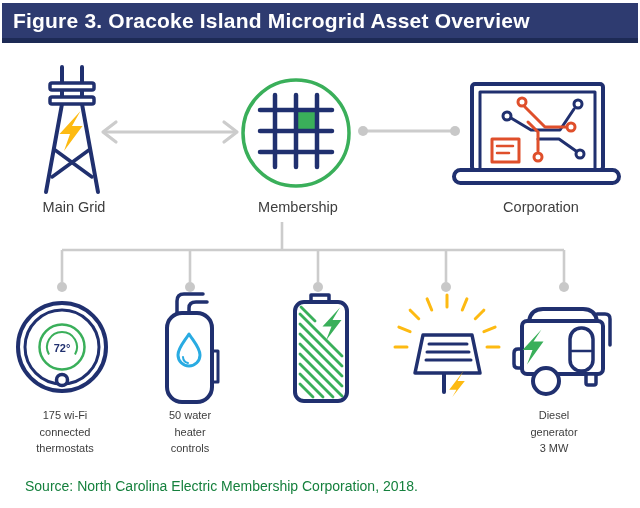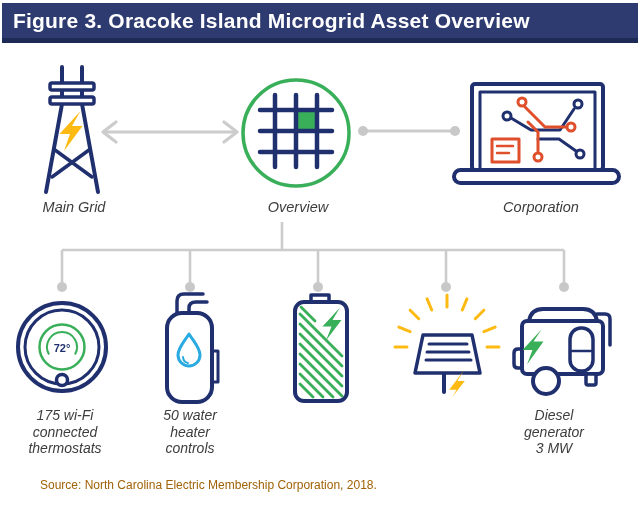--- a/index.html
+++ b/index.html
@@ -13,26 +13,26 @@
     display:flex;align-items:center;padding-left:11px;box-sizing:border-box;
   }
   .titlebar h1{
     margin:0;color:#ffffff;font-size:21px;font-weight:bold;letter-spacing:.2px;
     white-space:nowrap;
   }
   .canvas{position:absolute;inset:0;}
   svg{position:absolute;left:0;top:0;}
   .nlabel{
     position:absolute;transform:translateX(-50%);text-align:center;
-    color:#3d3d3d;white-space:pre-line;font-style:italic;
+    color:#3d3d3d;white-space:pre-line;
   }
   .toplabel{font-size:14.5px;top:199px;}
-  .alabel{font-size:14px;line-height:16.5px;top:407px;width:120px;}
+  .alabel{font-size:11px;line-height:16.5px;top:407px;width:120px;}
   .source{
-    position:absolute;left:25px;top:478px;font-size:12px;color:#a16207;margin-left:15px;
+    position:absolute;left:25px;top:478px;font-size:14px;color:#15803d;
   }
 </style>
 </head>
 <body>
 
 <div class="figure">
 
   <header class="titlebar">
     <h1>Figure 3. Oracoke Island Microgrid Asset Overview</h1>
   </header>
@@ -181,21 +181,21 @@
         <rect x="522" y="321" width="81" height="53" rx="5" stroke="#20306f" stroke-width="4" fill="#fff"></rect>
         <rect x="570" y="328" width="23" height="43" rx="11" stroke="#20306f" stroke-width="3.5"></rect>
         <line x1="572" y1="351" x2="591" y2="351" stroke="#20306f" stroke-width="2.5"></line>
         <polygon points="541.5,329.5 522.5,350 532.5,350 527,364.5 543.5,341.5 533.5,341.5" fill="#3aaf5a" stroke="none"></polygon>
         <rect x="586" y="374" width="10" height="11" rx="2" stroke="#20306f" stroke-width="3.5" fill="#fff"></rect>
         <circle cx="546" cy="381" r="13" stroke="#20306f" stroke-width="4" fill="#fff"></circle>
       </g>
     </svg>
 
     <div class="nlabel toplabel" style="left:74px">Main Grid</div>
-    <div class="nlabel toplabel" style="left:298px">Overview</div>
+    <div class="nlabel toplabel" style="left:298px">Membership</div>
     <div class="nlabel toplabel" style="left:541px">Corporation</div>
 
     <div class="nlabel alabel" style="left:65px">175 wi-Fi
 connected
 thermostats</div>
     <div class="nlabel alabel" style="left:190px">50 water
 heater
 controls</div>
     <div class="nlabel alabel" style="left:554px">Diesel
 generator

